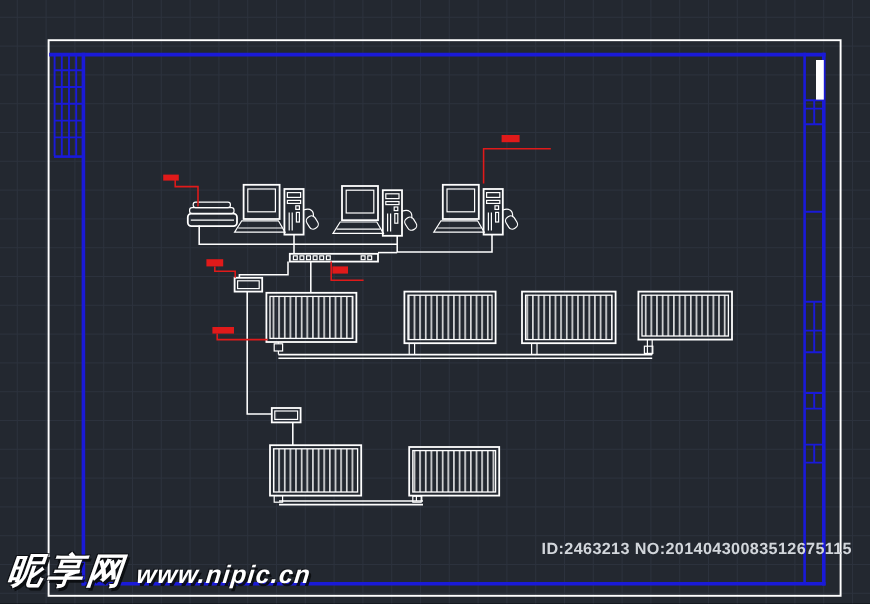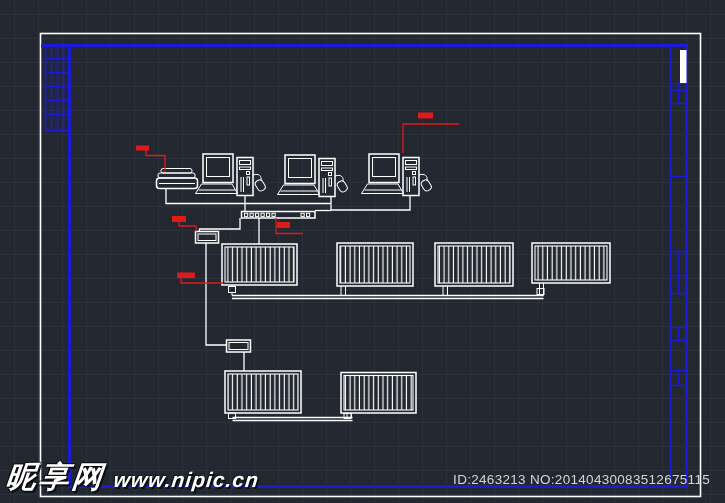--- a/index.html
+++ b/index.html
@@ -31,23 +31,23 @@
     font-family:"DejaVu Sans",sans-serif;font-style:italic;font-weight:900;font-size:30px;line-height:1;
     letter-spacing:3px;
     text-shadow:2px 2px 0 rgba(10,12,16,.9),-1px -1px 0 rgba(10,12,16,.7),1px -1px 0 rgba(10,12,16,.7),-1px 1px 0 rgba(10,12,16,.7);
   }
   .wm-url{
     font-family:"Liberation Sans",sans-serif;font-style:italic;font-weight:800;font-size:21px;line-height:1;
     letter-spacing:1px;
     text-shadow:2px 2px 0 rgba(10,12,16,.9),-1px -1px 0 rgba(10,12,16,.7);
   }
   .id-text{
-    position:absolute;right:15px;top:472px;
+    position:absolute;right:15px;top:450px;
     font-family:"Liberation Sans",sans-serif;font-size:13.5px;letter-spacing:.3px;
-    color:var(--id-text);white-space:nowrap;
+    color:var(--id-text);white-space:nowrap;font-weight:bold;
   }
 </style>
 </head>
 <body>
 
 <div class="stage">
 
   <svg class="draw" width="725" height="503" viewBox="0 0 725 503">
     <defs>
       <pattern id="fins" width="4.7" height="8" patternUnits="userSpaceOnUse">

